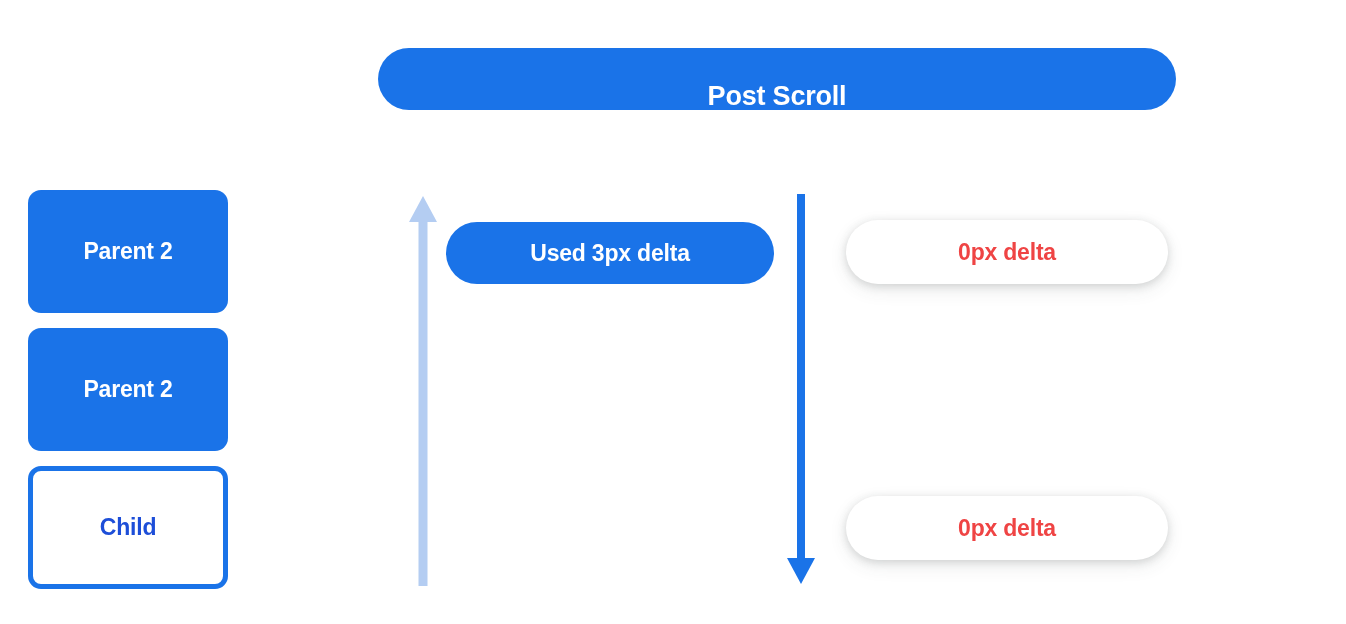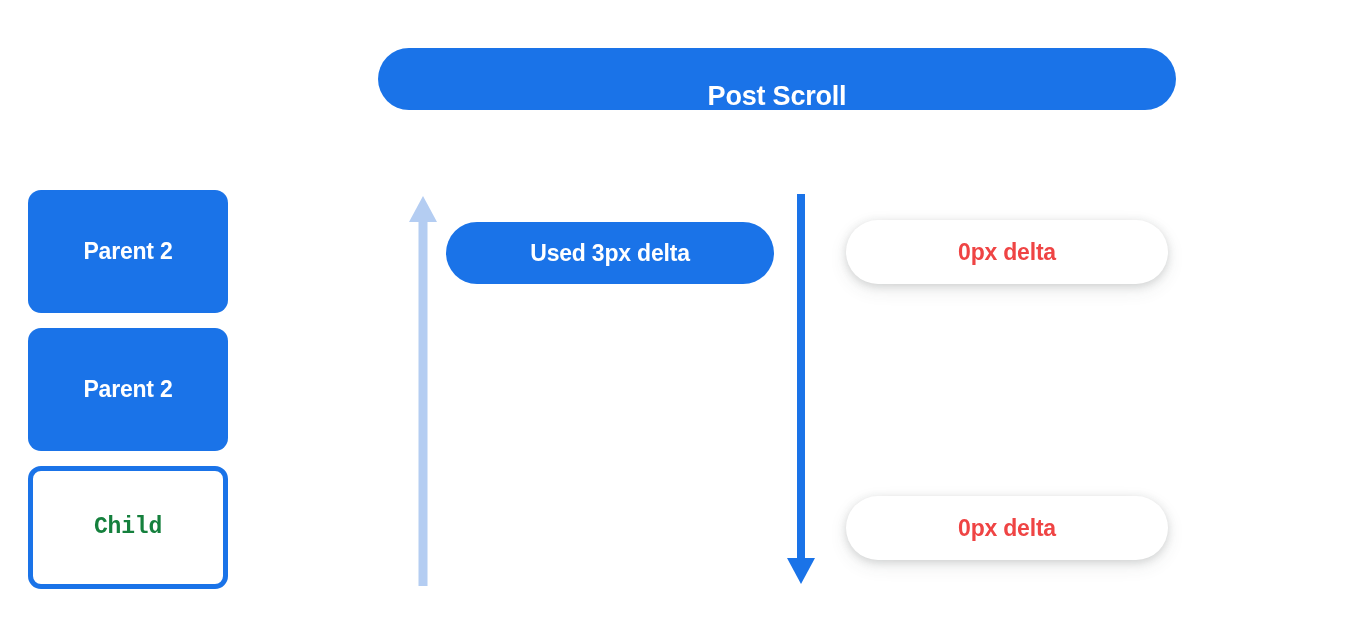--- a/index.html
+++ b/index.html
@@ -62,22 +62,21 @@
     background: #1a73e8;
   }
   .stack-box.filled .stack-label {
     color: #ffffff;
   }
   .stack-box.outlined {
     background: #ffffff;
     border: 5px solid #1a73e8;
   }
   .stack-box.outlined .stack-label {
-    color: #15803d;
-    font-family: Liberation Mono, monospace;
+    color: #1d4ed8;
   }
   #box-parent2 { top: 190px; }
   #box-parent1 { top: 328px; }
   #box-child   { top: 466px; }
 
   
   .arrow {
     position: absolute;
     top: 194px;
     width: 34px;

